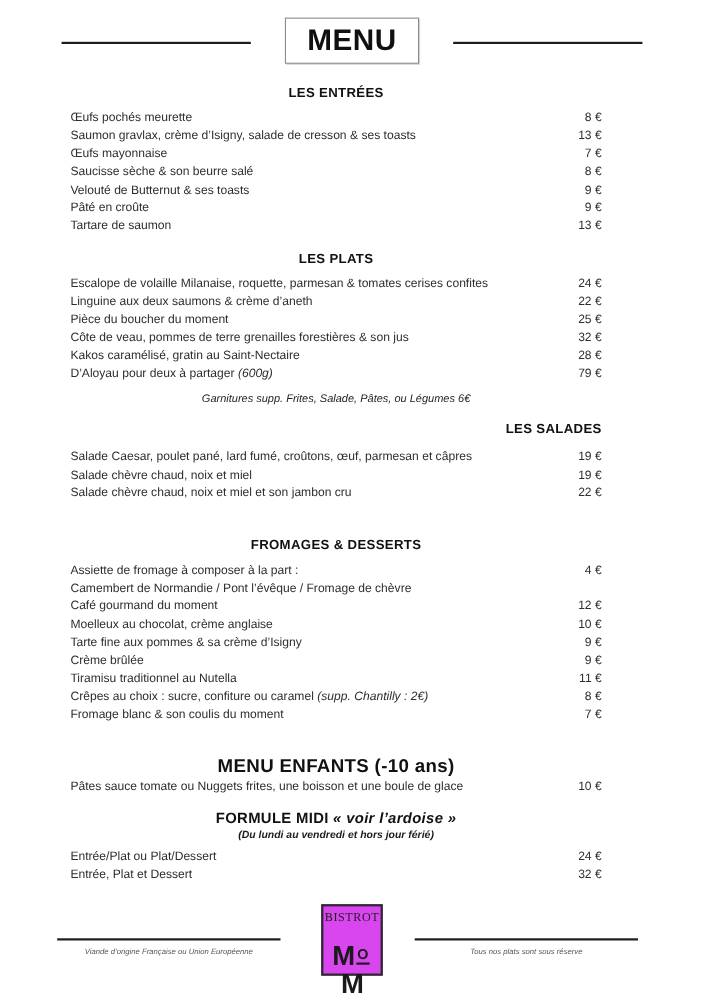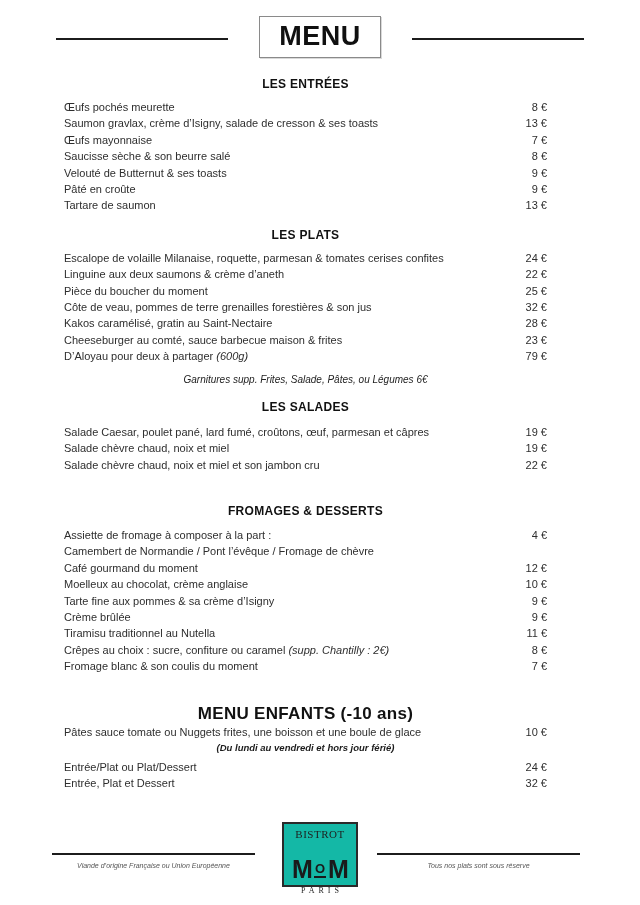--- a/index.html
+++ b/index.html
@@ -11,42 +11,42 @@
   }
   
   .menu-header { display:flex; align-items:center; gap:31px; padding:16px 56px 0 56px; }
   .menu-header .rule { flex:1; height:2px; background:#1c1c1c; margin-top:3px; }
   .title-box {
     border:1.5px solid #8a8a8a; background:#fff; padding:3px 19px 5px 19px;
     box-shadow:1px 1px 0 #d9d9d9;
   }
   .title-box h1 { font-size:27px; font-weight:bold; color:#101010; letter-spacing:0.5px; line-height:32px; }
   
-  .content { padding:0 93px 0 64px; }
+  .content { padding:0 93px 0 40px;margin-left:24px; }
   .menu-section h2 {
     text-align:center; font-size:12px; line-height:15px; color:#111; font-weight:bold; letter-spacing:0.3px;
   }
   .heading-note { font-style:italic; }
   .section-subheading {
     text-align:center; font-weight:bold; font-style:italic; font-size:9.5px; line-height:13px; color:#1c1c1c; margin-top:1px;
   }
   .items { }
   .item-row { display:flex; align-items:baseline; font-size:11px; line-height:16.4px;justify-content:center; }
   .item-name { flex:1; white-space:nowrap; }
   .item-note { font-style:italic; }
   .item-price { min-width:44px; text-align:right; white-space:nowrap; }
   .section-footnote {
     text-align:center; font-style:italic; font-size:10px; line-height:13px; color:#222; margin-top:8px;
   }
   
   .sec-entrees h2 { margin-top:19px; }
   .sec-entrees .items { margin-top:7px; }
   .sec-plats h2 { margin-top:14px; }
   .sec-plats .items { margin-top:7px; }
-  .sec-salades h2 { margin-top:14px; }
+  .sec-salades h2 { margin-top:14px;text-align:right; }
   .sec-salades .items { margin-top:9px; }
   .sec-fromages-desserts h2 { margin-top:31px; }
   .sec-fromages-desserts .items { margin-top:8px; }
   .sec-menu-enfants h2 { margin-top:31px; font-size:17px; line-height:16px; }
   .sec-menu-enfants .items { margin-top:2px; }
   .sec-formule-midi h2 { margin-top:12px; font-size:13.5px; line-height:16px; }
   .sec-formule-midi .items { margin-top:5px; }
   
   .footer-rules {
     position:absolute; left:0; right:0; top:853px;
@@ -56,21 +56,21 @@
   .footer-rules .rule-gap { width:122px; }
   .footer-notes {
     position:absolute; left:0; right:0; top:862px;
     display:flex; padding:0 60px 0 52px;
     font-size:7px; font-style:italic; color:#555;
   }
   .footer-notes .note { flex:1; text-align:center; }
   .footer-notes .note-gap { width:122px; }
   .logo-box {
     position:absolute; top:822px; left:50%; transform:translateX(-50%);
-    width:76px; height:65px; border:2px solid #2a2a2a; background:#14b8a6;
+    width:56px; height:65px; border:2px solid #2a2a2a; background:#d946ef;
     text-align:center; padding-top:4px; z-index:2;
   }
   .logo-bistrot { font-family:"Liberation Serif", serif; font-size:11px; letter-spacing:0.5px; color:#1e1e1e; line-height:12px; }
   .logo-mom { line-height:22px; margin-top:18px; color:#1a1a1a; }
   .logo-mom .m { font-size:25px; font-weight:bold; letter-spacing:-1px; }
   .logo-mom .o {
     display:inline-block; font-size:13px; font-weight:bold; line-height:13px;
     border-bottom:2px solid #1a1a1a; vertical-align:5px; margin:0 2px; padding:0 1px 1px 1px;
   }
   .logo-paris { font-family:"Liberation Serif", serif; font-size:8px; letter-spacing:4px; margin-top:2px; margin-left:4px; color:#1e1e1e; line-height:10px; }
@@ -139,24 +139,20 @@
           </div>
           <div class="item-row">
             <span class="item-name">Côte de veau, pommes de terre grenailles forestières &amp; son jus</span>
             <span class="item-price">32 €</span>
           </div>
           <div class="item-row">
             <span class="item-name">Kakos caramélisé, gratin au Saint-Nectaire</span>
             <span class="item-price">28 €</span>
           </div>
           <div class="item-row">
-            <span class="item-name">Cheeseburger au comté, sauce barbecue maison &amp; frites</span>
-            <span class="item-price">23 €</span>
-          </div>
-          <div class="item-row">
             <span class="item-name">D’Aloyau pour deux à partager<span class="item-note"> (600g)</span></span>
             <span class="item-price">79 €</span>
           </div>
         </div>
         <div class="section-footnote">Garnitures supp. Frites, Salade, Pâtes, ou Légumes 6€</div>
       </section>
       <section class="menu-section sec-salades">
         <h2>LES SALADES</h2>
         <div class="items">
           <div class="item-row">
@@ -217,20 +213,21 @@
       <section class="menu-section sec-menu-enfants">
         <h2>MENU ENFANTS (-10 ans)</h2>
         <div class="items">
           <div class="item-row">
             <span class="item-name">Pâtes sauce tomate ou Nuggets frites, une boisson et une boule de glace</span>
             <span class="item-price">10 €</span>
           </div>
         </div>
       </section>
       <section class="menu-section sec-formule-midi">
+        <h2>FORMULE MIDI<span class="heading-note"> « voir l’ardoise »</span></h2>
         <div class="section-subheading">(Du lundi au vendredi et hors jour férié)</div>
         <div class="items">
           <div class="item-row">
             <span class="item-name">Entrée/Plat ou Plat/Dessert</span>
             <span class="item-price">24 €</span>
           </div>
           <div class="item-row">
             <span class="item-name">Entrée, Plat et Dessert</span>
             <span class="item-price">32 €</span>
           </div>

